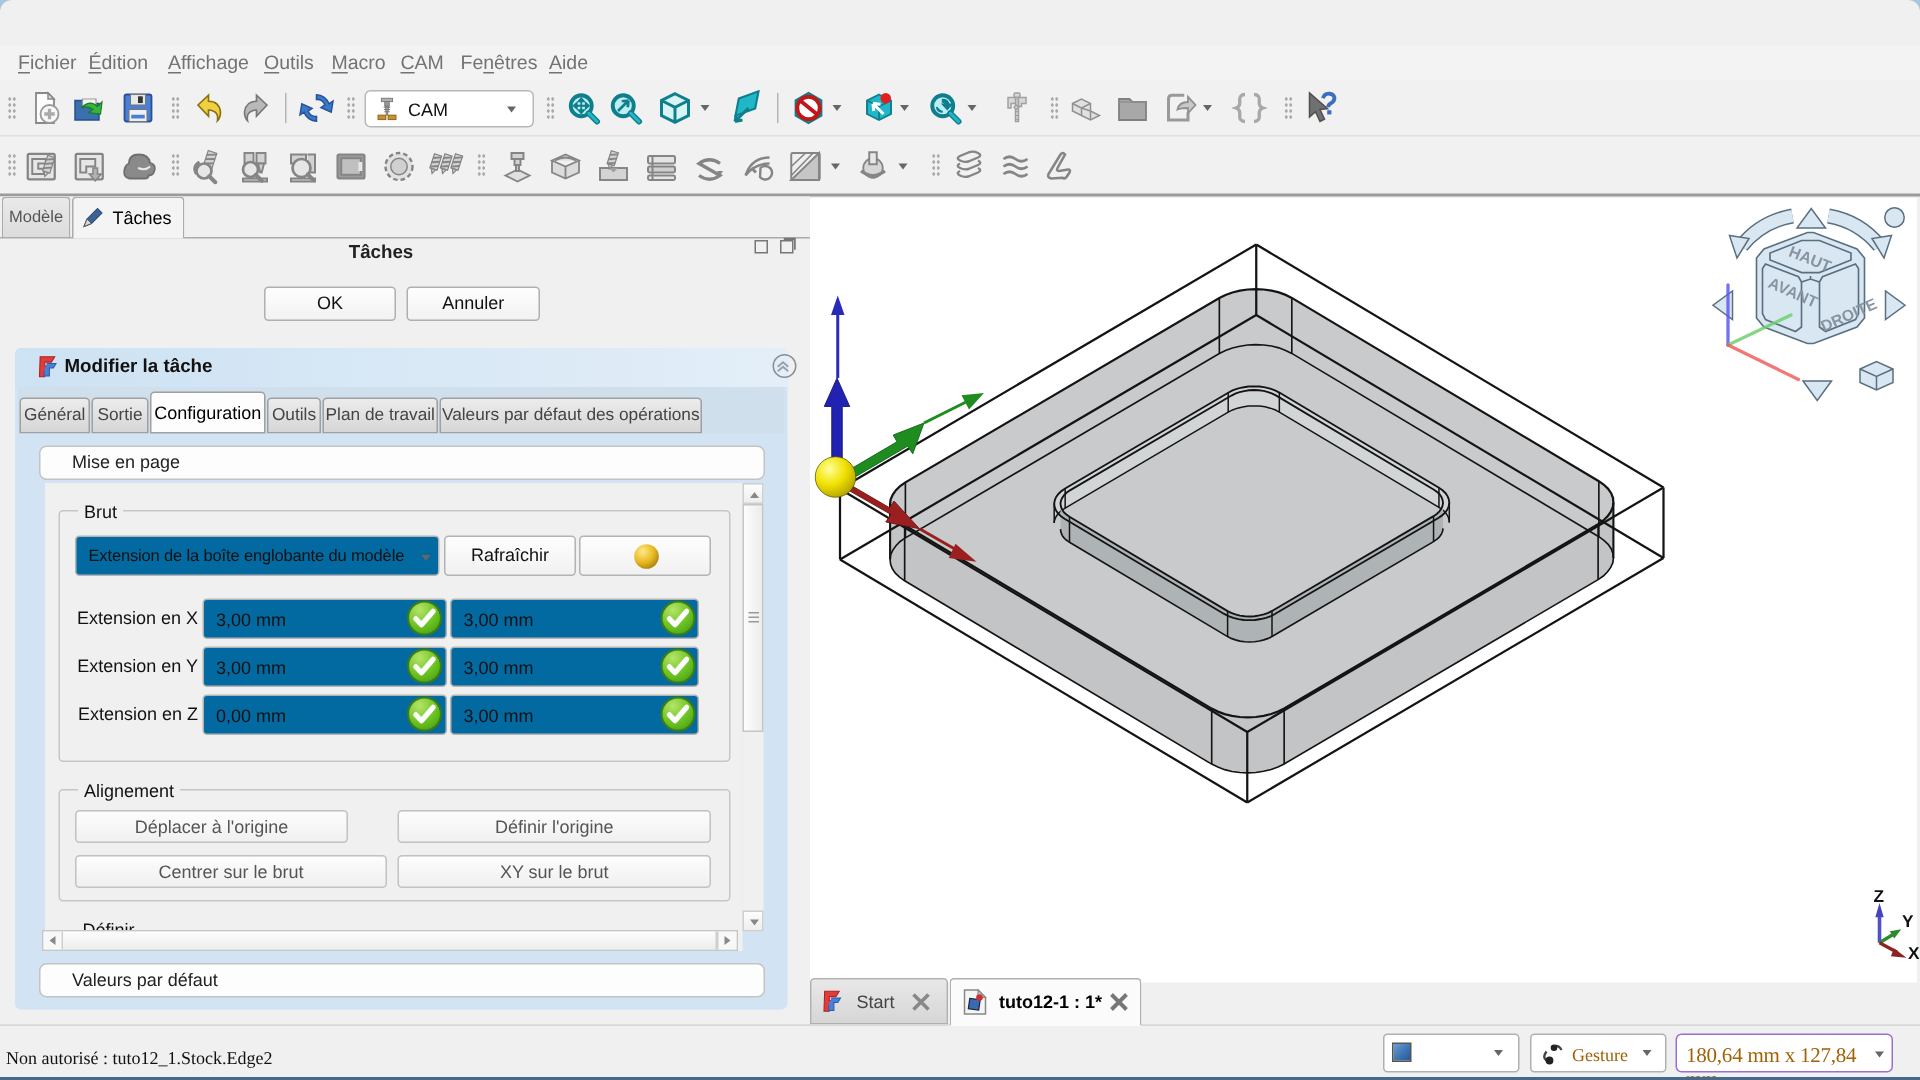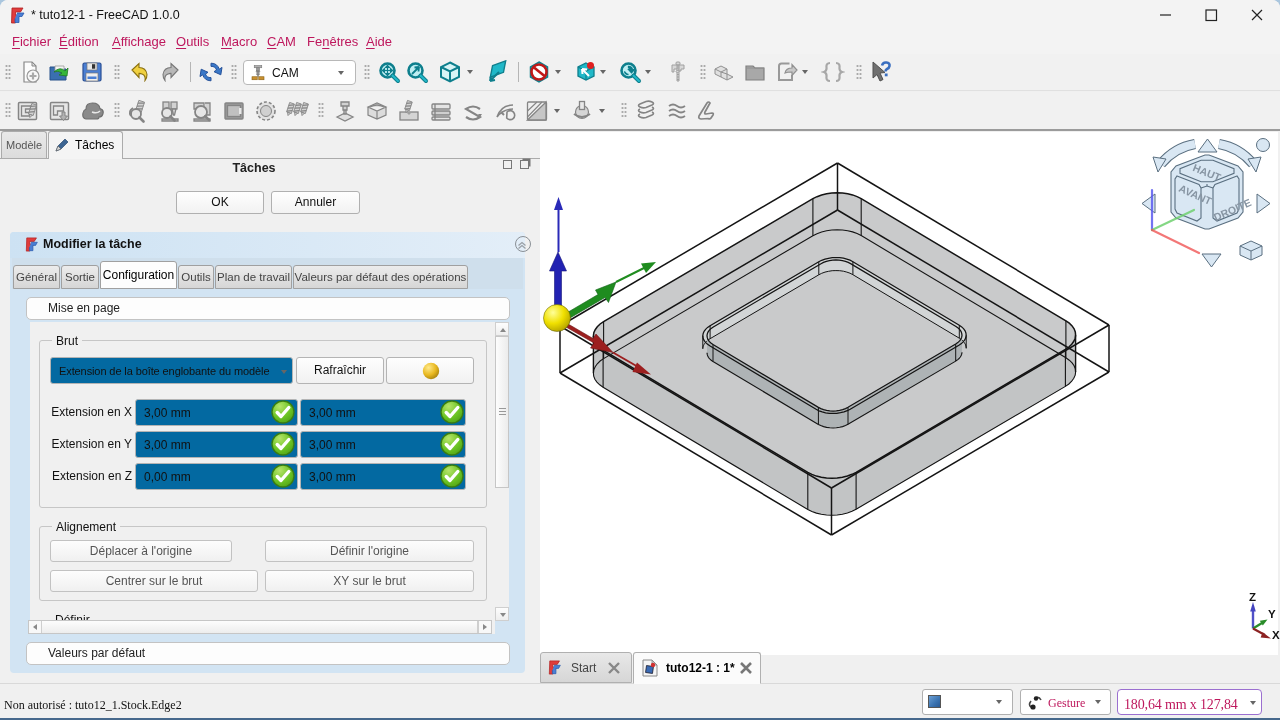--- a/index.html
+++ b/index.html
@@ -5,21 +5,21 @@
 * { margin:0; padding:0; box-sizing:border-box; }
 html,body { width:1280px; height:720px; overflow:hidden; font-family:"Liberation Sans", sans-serif; }
 body { background:#aac6de; }
 #win { position:absolute; inset:0; background:#f0f0f0; border-radius:8px 8px 0 0; overflow:hidden; border-bottom:2px solid #46688c; }
 .abs { position:absolute; }
 
 #titlebar { position:absolute; left:0; top:0; width:1280px; height:30px; background:#f3f3f3; }
 #title { position:absolute; left:31px; top:8px; font-size:12.5px; color:#111; }
 .winbtn { position:absolute; top:0; width:46px; height:30px; }
 
-#menubar { position:absolute; left:0; top:30px; width:1280px; height:24px; background:#f3f3f3; font-size:13px; color:#be185d; }
+#menubar { position:absolute; left:0; top:30px; width:1280px; height:24px; background:#f3f3f3; font-size:13px; color:#737373; }
 #menubar span { position:absolute; top:4px; }
 #menubar u { text-decoration:underline; text-underline-offset:2px; }
 
 #tb1 { position:absolute; left:0; top:54px; width:1280px; height:37px; background:#f1f1f1; border-bottom:1px solid #e0e0e0;}
 #tb2 { position:absolute; left:0; top:92px; width:1280px; height:38px; background:#f1f1f1; border-bottom:1px solid #9b9b9b; }
 .grip { position:absolute; width:6px; height:16px; top:10px;
   background-image:radial-gradient(circle, #aaa 1px, transparent 1.2px);
   background-size:3px 4px; }
 .vsep { position:absolute; top:8px; width:1px; height:20px; background:#b5b5b5; }
 .ticon { position:absolute; width:24px; height:24px; }
@@ -51,51 +51,35 @@
 #dlgbody { position:absolute; left:2px; top:57px; width:511px; height:384px; background:#d2e4f3; border-radius:0 0 4px 4px; }
 .wbar { position:absolute; left:14px; width:484px; height:23px; background:#fdfdfd; border:1px solid #c3c3c3; border-radius:5px; font-size:12px; color:#222; line-height:21px; padding-left:21px; }
 .group { position:absolute; left:21px; width:448px; border:1px solid #c6c6c6; border-radius:3px; }
 .glabel { position:absolute; top:-7px; left:12px; background:#f0f0f0; padding:0 4px; font-size:12px; color:#111; }
 .combo,.btn,.fld { background:#0369a1; border:1px solid #b4b4b4; border-radius:3px; position:absolute; font-size:12px; color:#111; white-space:nowrap; overflow:hidden; }
 .btn { background:linear-gradient(#fefefe,#f1f1f1); text-align:center; }
 .gbtn { position:absolute; background:linear-gradient(#fdfdfd,#f0f0f0); border:1px solid #c2c2c2; border-radius:3px; font-size:12px; color:#555; text-align:center; }
 
 #statusbar { position:absolute; left:0; top:683px; width:1280px; height:35px; background:#f0f0f0; border-top:1px solid #d9d9d9;font-family:Liberation Serif, serif; }
 #stattext { position:absolute; left:4px; top:14px; font-size:12px; color:#111; }
-.scombo { position:absolute; top:5px; height:26px; background:#fff; border:1px solid #b0b0b0; border-radius:3px; font-size:12px; color:#be185d; }
+.scombo { position:absolute; top:5px; height:26px; background:#fff; border:1px solid #b0b0b0; border-radius:3px; font-size:12px; color:#a16207; }
 
 #viewport { position:absolute; left:540px; top:132px; width:738px; height:523px; background:#fff; }
 #vptopline { position:absolute; left:0; top:130px; width:1280px; height:1px; background:#9b9b9b; }
 
 #mditabs { position:absolute; left:540px; top:652px; width:780px; height:31px;padding-left:48px; }
 .mtab { position:absolute; top:0; height:31px; border:1px solid #b0b0b0; border-radius:3px 3px 0 0; font-size:12px; }
 #mtab1 { left:0; width:92px; background:linear-gradient(#e8e8e8,#d6d6d6); color:#444; }
 #mtab2 { left:93px; width:128px; height:32px; background:#fbfbfb; color:#000; border-bottom-color:#fbfbfb; z-index:2; }
 #mdiline { position:absolute; left:0px; top:683px; width:1280px; height:1px; background:#b0b0b0; }
 </style>
 </head>
 <body>
 <div id="win">
 
-  <div id="titlebar">
-    <svg class="abs" style="left:10px;top:7px" width="17" height="17" viewBox="0 0 17 17">
-      <path d="M2 1 h11 l-2.5 4 h-5 v3 h4.5 l-2.5 4 h-2 v4 h-4 z" fill="#e03c3c" stroke="#b02020" stroke-width="0.8"></path>
-      <path d="M7 6 h7 l-2 3.5 h-3 v6 h-4 v-4" fill="#4a7fd4" stroke="#2c5cae" stroke-width="0.8"></path>
-    </svg>
-    <div id="title">* tuto12-1 - FreeCAD 1.0.0</div>
-    <svg class="winbtn" style="right:92px" width="46" height="30">
-        <line x1="18" y1="15" x2="29" y2="15" stroke="#222" stroke-width="1.2"></line>
-      </svg>
-    <svg class="winbtn" style="right:46px" width="46" height="30">
-        <rect x="18" y="10" width="10.5" height="10.5" fill="none" stroke="#222" stroke-width="1.2"></rect>
-      </svg>
-    <svg class="winbtn" style="right:0" width="46" height="30">
-        <path d="M18 10 L28 20 M28 10 L18 20" stroke="#222" stroke-width="1.2"></path>
-      </svg>
-  </div>
 
   <div id="menubar">
     <span style="left:12px"><u>F</u>ichier</span>
     <span style="left:59px"><u>É</u>dition</span>
     <span style="left:112px"><u>A</u>ffichage</span>
     <span style="left:176px"><u>O</u>utils</span>
     <span style="left:221px"><u>M</u>acro</span>
     <span style="left:267px"><u>C</u>AM</span>
     <span style="left:307px">Fe<u>n</u>êtres</span>
     <span style="left:366px"><u>A</u>ide</span>

